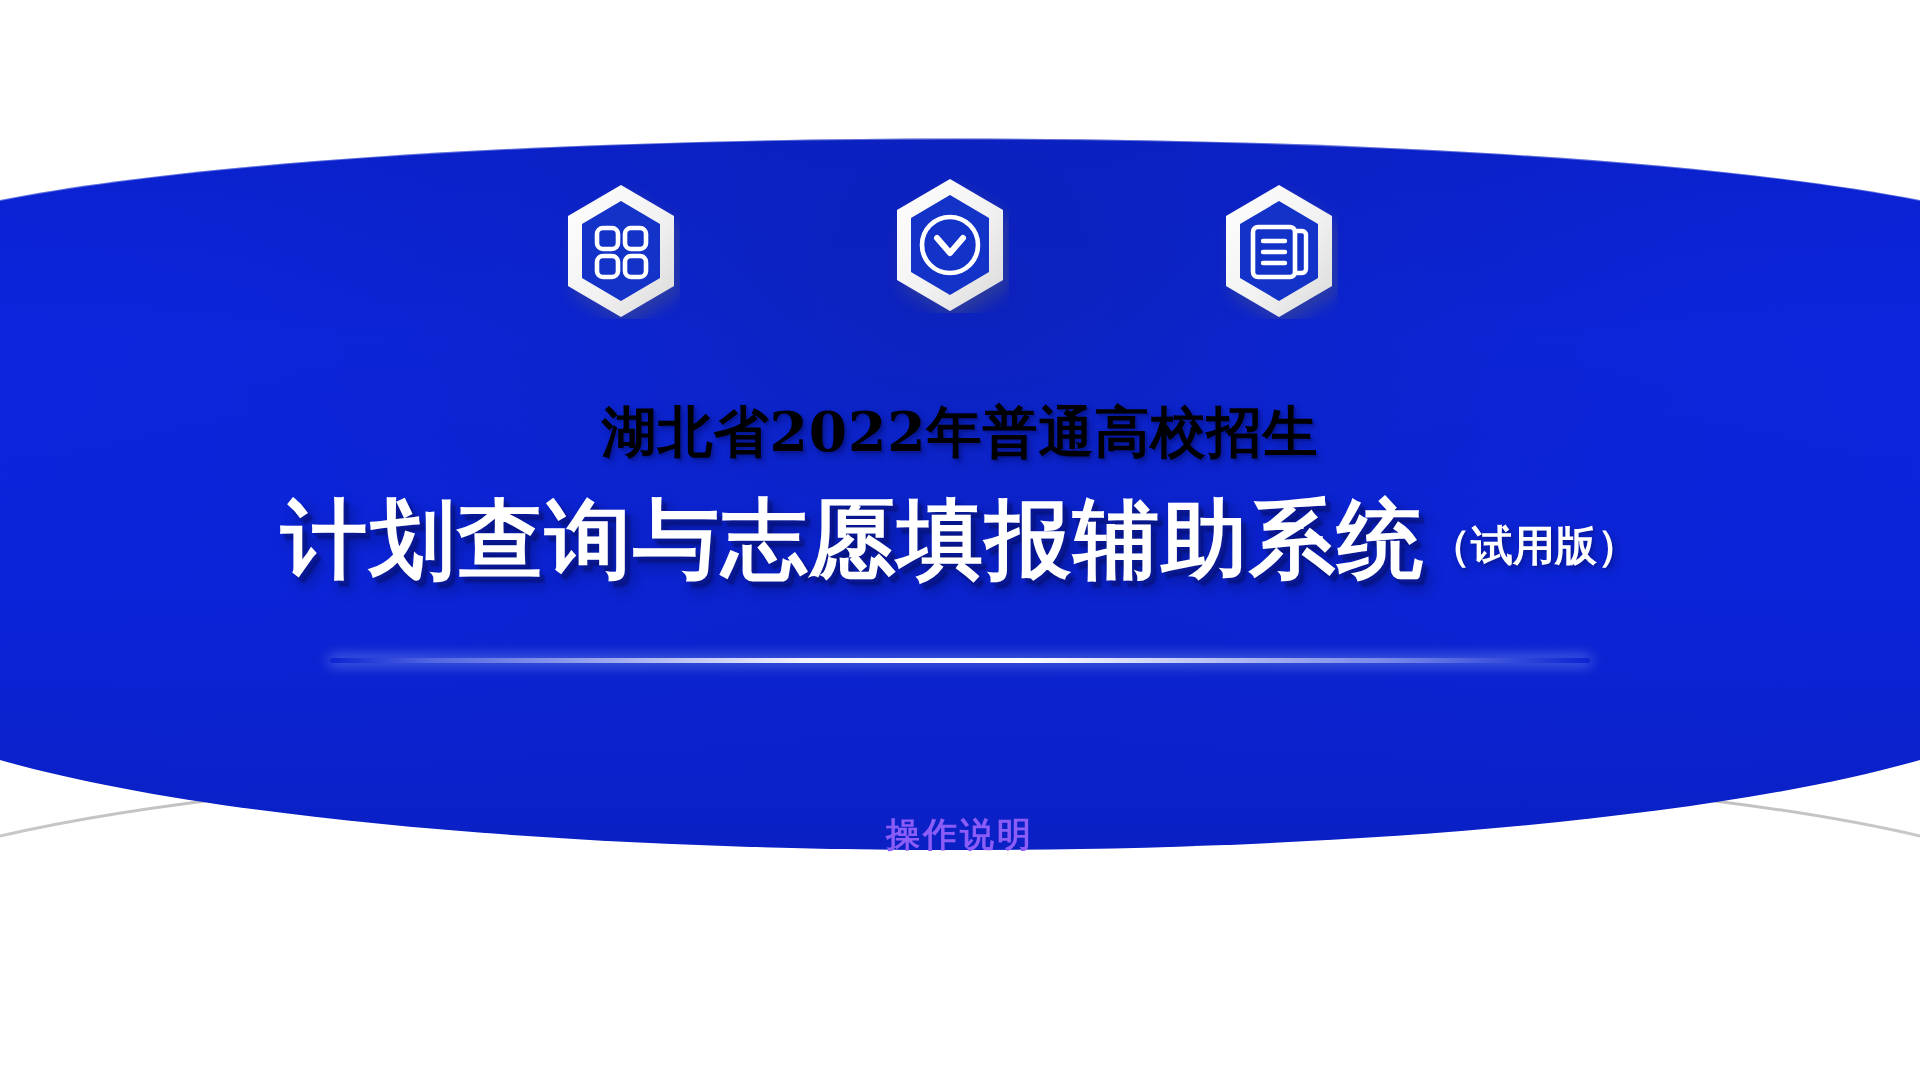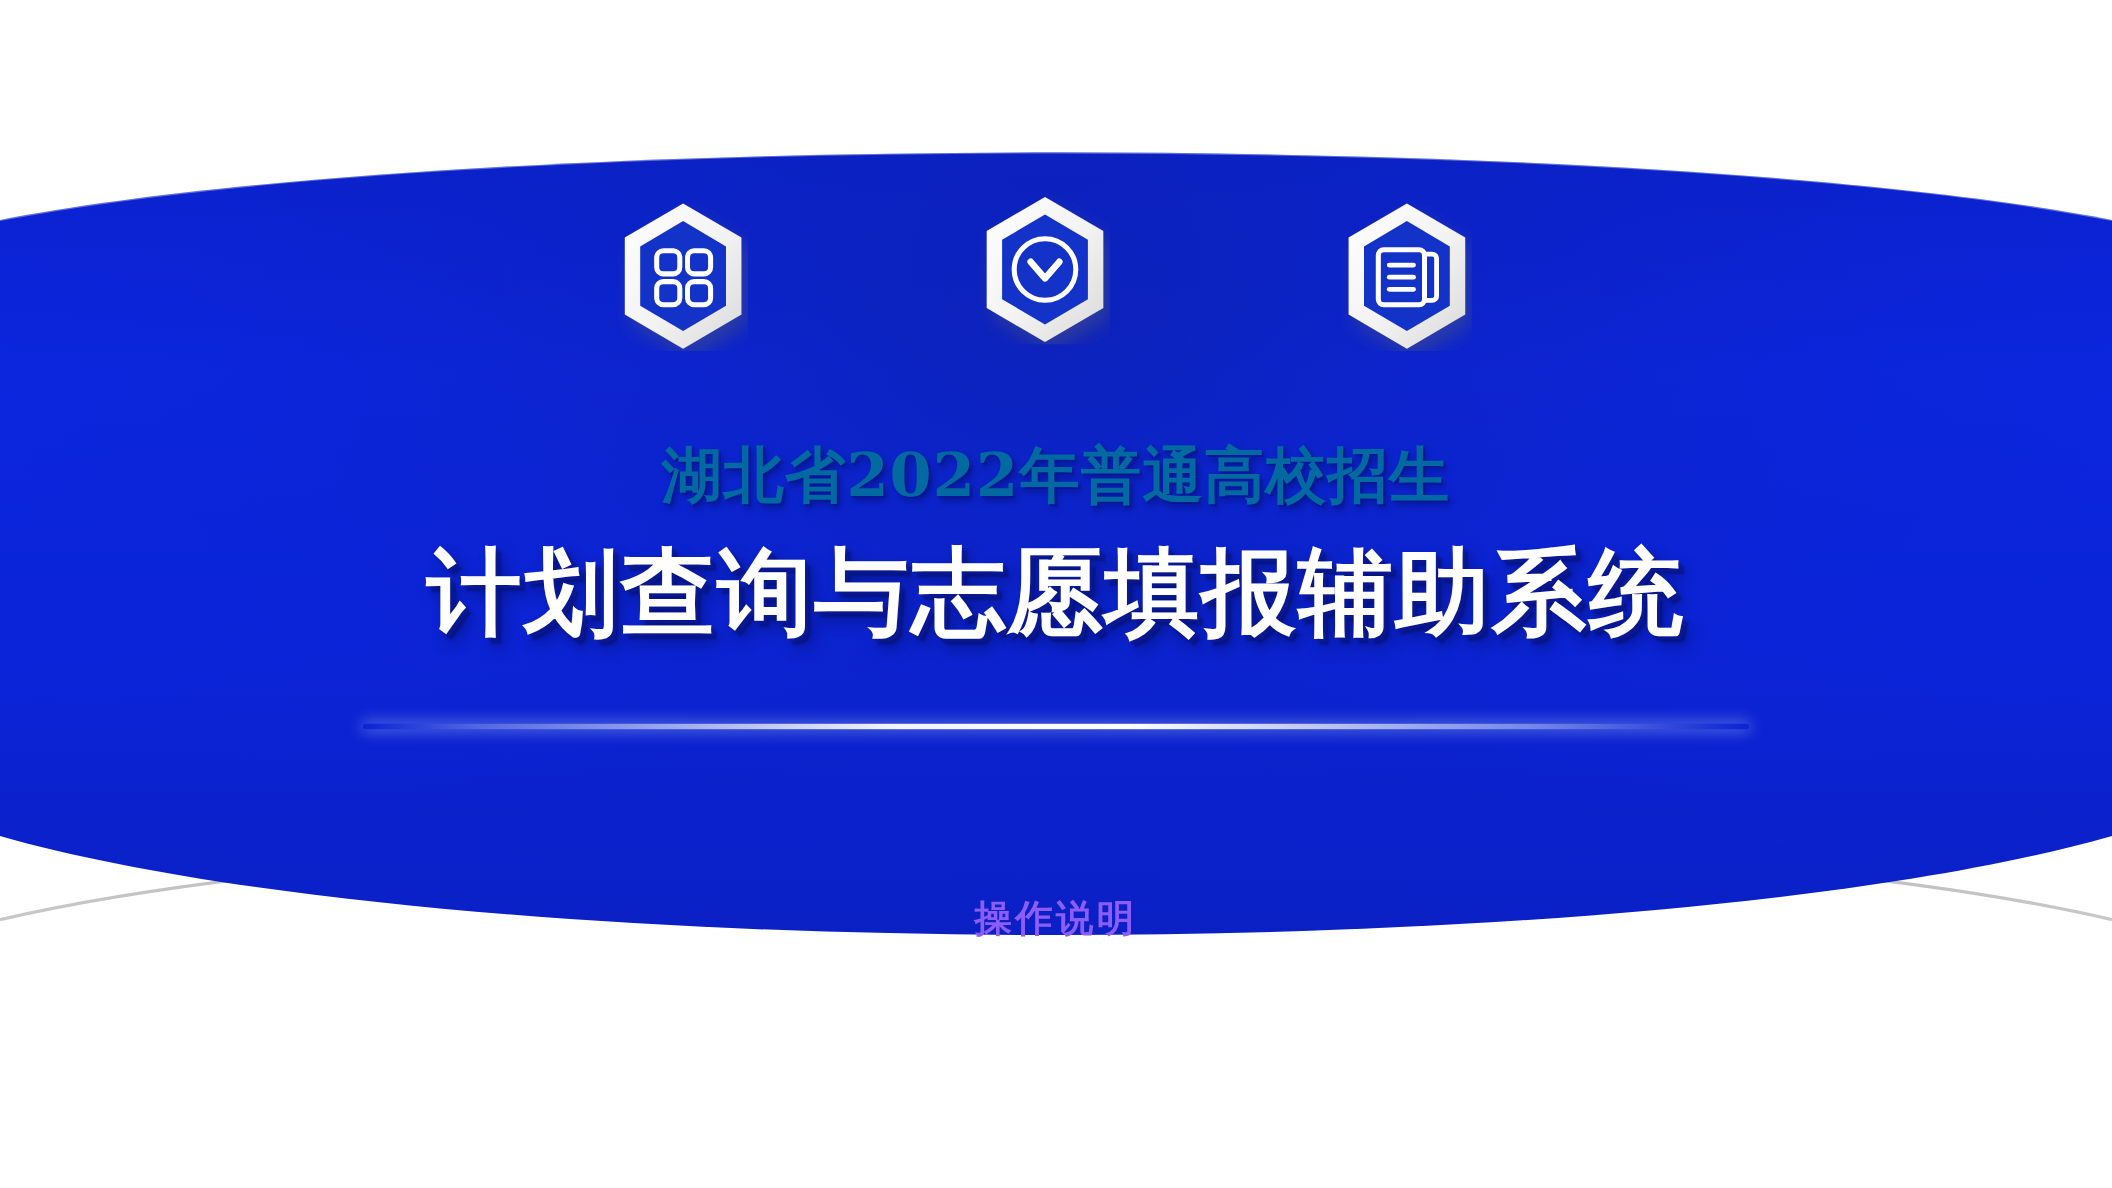--- a/index.html
+++ b/index.html
@@ -59,21 +59,21 @@
 
   .subtitle {
     position: absolute;
     left: 0;
     top: 400px;
     width: 1920px;
     font-size: 55px;
     line-height: 1.15;
     letter-spacing: 1px;
     font-weight: 700;
-    color: #0369a1;
+    color: #000000;
     font-family: "DejaVu Serif", "Liberation Serif", serif;
     text-shadow:
       2px 2px 0 rgba(8,20,140,0.55),
       3px 4px 6px rgba(3,10,90,0.45);
     white-space: nowrap;
   }
 
   .maintitle-row {
     position: absolute;
     left: 0;
@@ -246,20 +246,21 @@
         </g>
       </svg>
     </div>
   </div>
 
   <div class="title-block">
     <div class="subtitle">湖北省2022年普通高校招生</div>
 
     <div class="maintitle-row">
       <span class="maintitle">计划查询与志愿填报辅助系统</span>
+      <span class="maintitle-suffix">（试用版）</span>
     </div>
 
     <div class="divider"></div>
   </div>
 
   <div class="footer-caption">操作说明</div>
 
 </div>
 
 </body></html>

